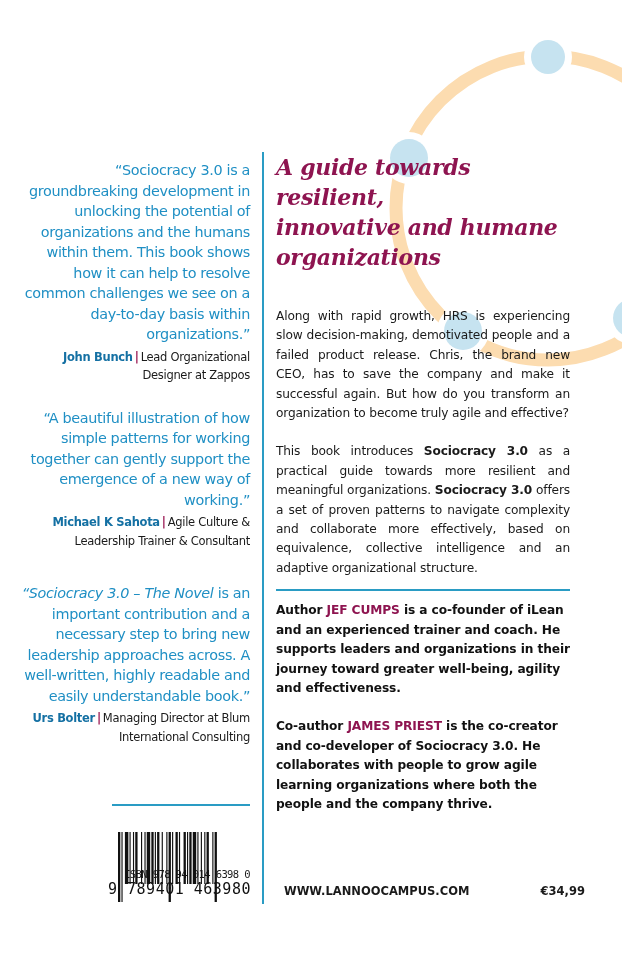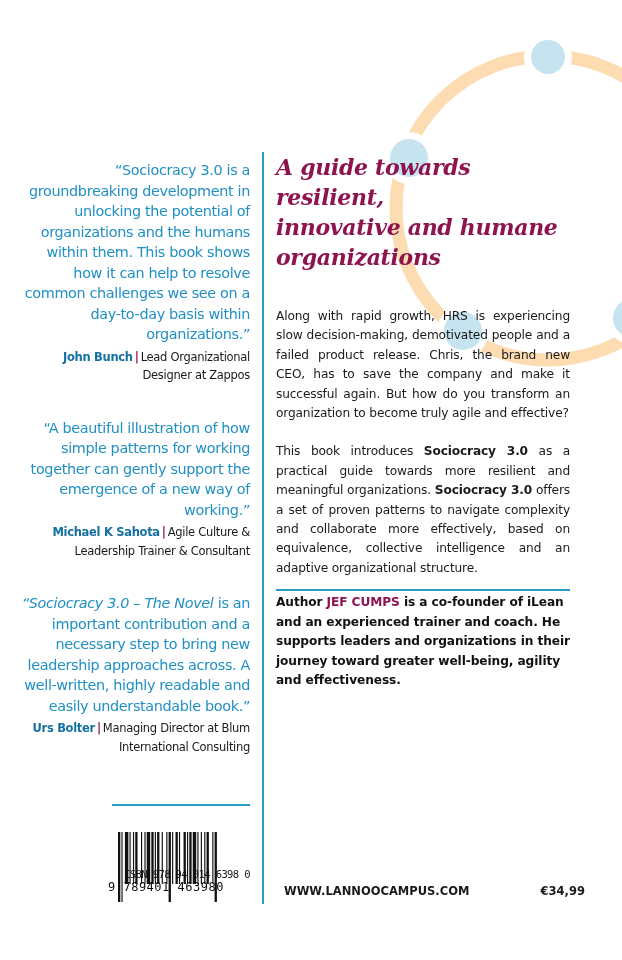--- a/index.html
+++ b/index.html
@@ -6,37 +6,37 @@
   body { width: 622px; height: 960px; position: relative; overflow: hidden; font-family: "DejaVu Sans", sans-serif; }
   .deco { position: absolute; left: 0; top: 0; width: 622px; height: 960px; pointer-events: none; }
   .divider { position: absolute; left: 262px; top: 152px; width: 2px; height: 752px; background: #2a9cc4; }
 
   .left-col { position: absolute; left: 20px; top: 160px; width: 230px; text-align: right; }
   .quote { font-family: "DejaVu Sans", sans-serif; font-size: 14.4px; line-height: 20.5px; color: #1f8fc4; letter-spacing: -0.35px; }
   .quote .ital { font-style: italic; }
   .attrib { font-size: 11.5px; line-height: 18.5px; color: #1a1a1a; margin-top: 3px; letter-spacing: -0.3px; }
   .attrib .name { font-weight: bold; color: #1470a3; }
   .attrib .bar { color: #9b1a54; font-weight: bold; margin: 0 2px; }
-  .q2 { margin-top: 33px; text-align: right; }
+  .q2 { margin-top: 23px; text-align: right; }
   .q3 { margin-top: 33px; }
   .isbn-rule { position: absolute; left: 112px; top: 804px; width: 138px; height: 2px; background: #2a9cc4; }
   .isbn-text { position: absolute; left: 112px; top: 868px; width: 138px; text-align: right; font-family: "DejaVu Sans Mono", monospace; font-size: 10.5px; color: #1a1a1a; letter-spacing: -0.6px; }
   .barcode { position: absolute; left: 110px; top: 832px; width: 142px; height: 70px; }
-  .barcode-digits { position: absolute; left: 108px; top: 880px; width: 146px; font-family: "DejaVu Sans Mono", monospace; font-size: 12px; color: #111; letter-spacing: 0.5px; }
+  .barcode-digits { position: absolute; left: 108px; top: 880px; width: 146px; font-family: "DejaVu Sans Mono", monospace; font-size: 15px; color: #111; letter-spacing: 0.5px; }
 
   .right-col { position: absolute; left: 276px; top: 152px; width: 294px; }
   .headline { font-family: "DejaVu Serif", serif; font-style: italic; font-size: 22px; line-height: 30px; color: #8e1450; margin: 0; letter-spacing: -0.3px; }
   .body-p { font-size: 12.2px; line-height: 19.4px; color: #1a1a1a; text-align: justify; margin: 0; letter-spacing: -0.15px; }
   .p1 { margin-top: 35px; }
   .p2 { margin-top: 19px; }
   .body-p b { font-weight: bold; }
   .rule2 { width: 294px; height: 2px; background: #2a9cc4; margin-top: 11px; }
   .bio { font-size: 12.2px; line-height: 19.4px; font-weight: bold; color: #111; margin: 0; letter-spacing: -0.1px; }
   .bio .hl { color: #8e1450; }
-  .bio1 { margin-top: 2px; }
+  .bio1 { margin-top: 10px; }
   .bio2 { margin-top: 19px; }
   .footer { position: absolute; left: 276px; top: 884px; width: 294px; font-size: 11.5px; font-weight: bold; color: #1a1a1a; margin-left: 8px; }
   .footer .price { position: absolute; right: -7px; top: 0; }
 </style>
 </head>
 <body>
 
 <svg class="deco" viewBox="0 0 622 960">
   <circle cx="548" cy="208" r="152" fill="none" stroke="#fcdcb0" stroke-width="13"></circle>
   <circle cx="548" cy="57" r="24" fill="#ffffff"></circle>
@@ -111,18 +111,19 @@
 <div class="right-col">
   <h1 class="headline">
     <div>A guide towards resilient,</div>
     <div>innovative and humane</div>
     <div>organizations</div>
   </h1>
   <p class="body-p p1">Along with rapid growth, HRS is experiencing slow decision-making, demotivated people and a failed product release. Chris, the brand new CEO, has to save the company and make it successful again. But how do you transform an organization to become truly agile and effective?</p>
   <p class="body-p p2"><span>This book introduces </span><b>Sociocracy 3.0</b><span> as a practical guide towards more resilient and meaningful organizations. </span><b>Sociocracy 3.0</b><span> offers a set of proven patterns to navigate complexity and collaborate more effectively, based on equivalence, collective intelligence and an adaptive organizational structure.</span></p>
   <div class="rule2"></div>
   <p class="bio bio1"><span>Author </span><span class="hl">JEF CUMPS</span><span> is a co-founder of iLean and an experienced trainer and coach. He supports leaders and organizations in their journey toward greater well-being, agility and effectiveness.</span></p>
+  <p class="bio bio2"><span>Co-author </span><span class="hl">JAMES PRIEST</span><span> is the co-creator and co-developer of Sociocracy 3.0. He collaborates with people to grow agile learning organizations where both the people and the company thrive.</span></p>
 </div>
 
 <div class="footer">
   <span>WWW.LANNOOCAMPUS.COM</span>
   <span class="price">€34,99</span>
 </div>
 
 </body></html>

